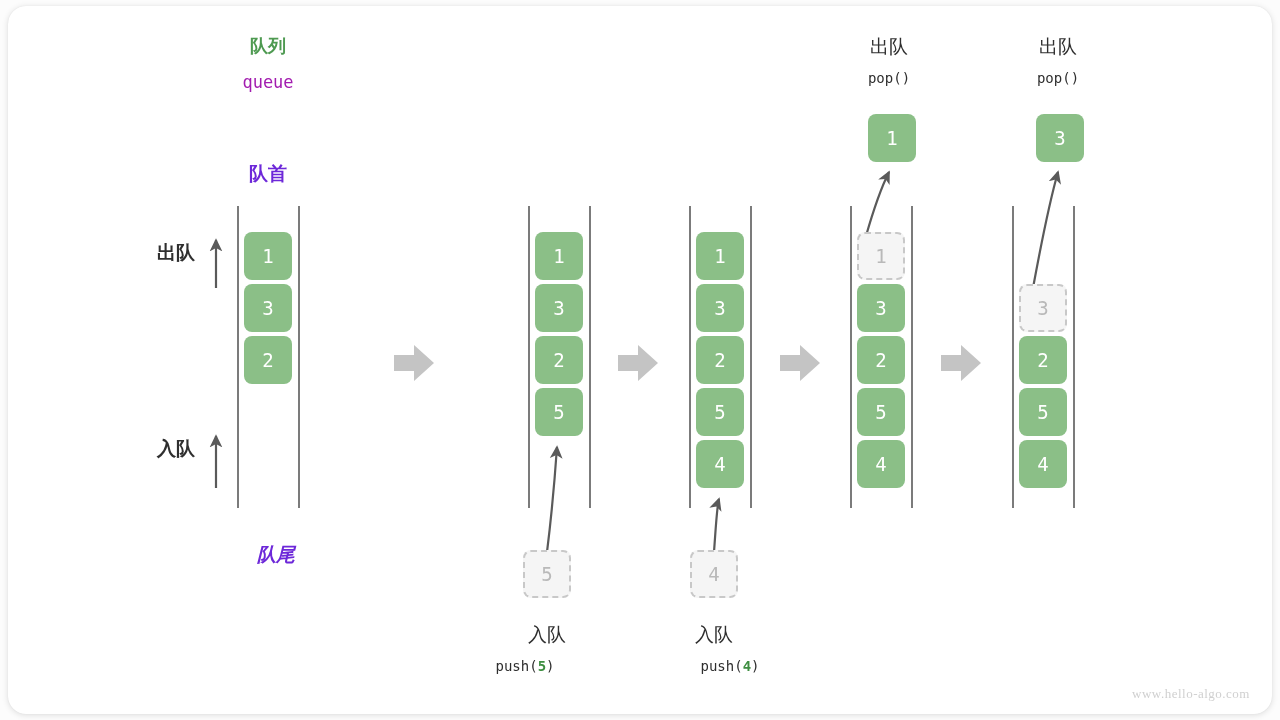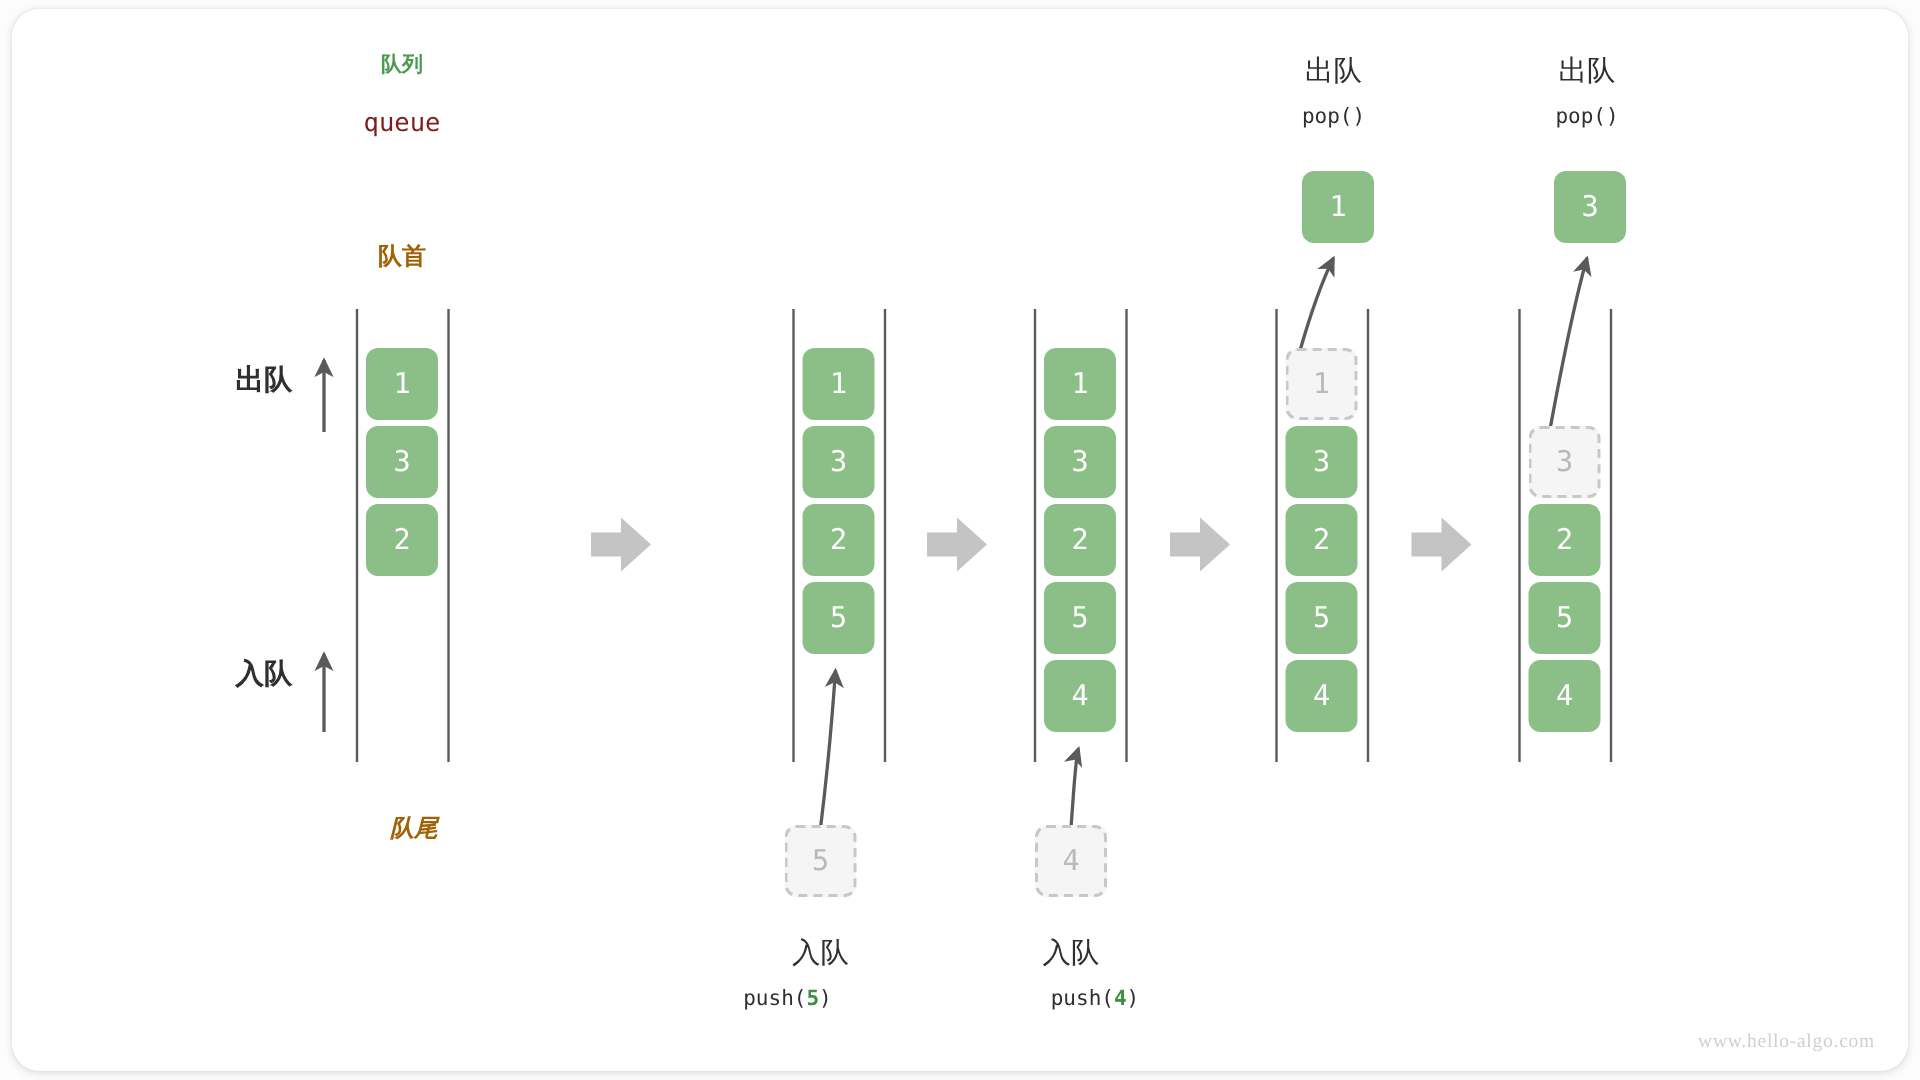--- a/index.html
+++ b/index.html
@@ -25,38 +25,38 @@
     background: #ffffff;
     border-radius: 18px;
     box-shadow: 0 1px 6px rgba(0,0,0,0.13), 0 0 1px rgba(0,0,0,0.10);
   }
   .layer { position: absolute; left: 0; top: 0; width: 1280px; height: 720px; }
 
   
   .title-cn {
     position: absolute;
     font-weight: bold;
-    font-size: 14px;
+    font-size: 18px;
     color: #4e9a51;
     white-space: nowrap;
     transform: translateX(-50%);
   }
   .title-en {
     position: absolute;
     font-family: "DejaVu Sans Mono", "Liberation Mono", monospace;
     font-size: 17px;
-    color: #7f1d1d;
+    color: #a21caf;
     white-space: nowrap;
     transform: translateX(-50%);
   }
   .cap-cn {
     position: absolute;
     font-weight: bold;
-    font-size: 16px;
-    color: #a16207;
+    font-size: 19px;
+    color: #6d28d9;
     white-space: nowrap;
     transform: translateX(-50%);
   }
   .op-cn {
     position: absolute;
     font-size: 19px;
     color: #2f2f2f;
     white-space: nowrap;
     transform: translateX(-50%);
   }

